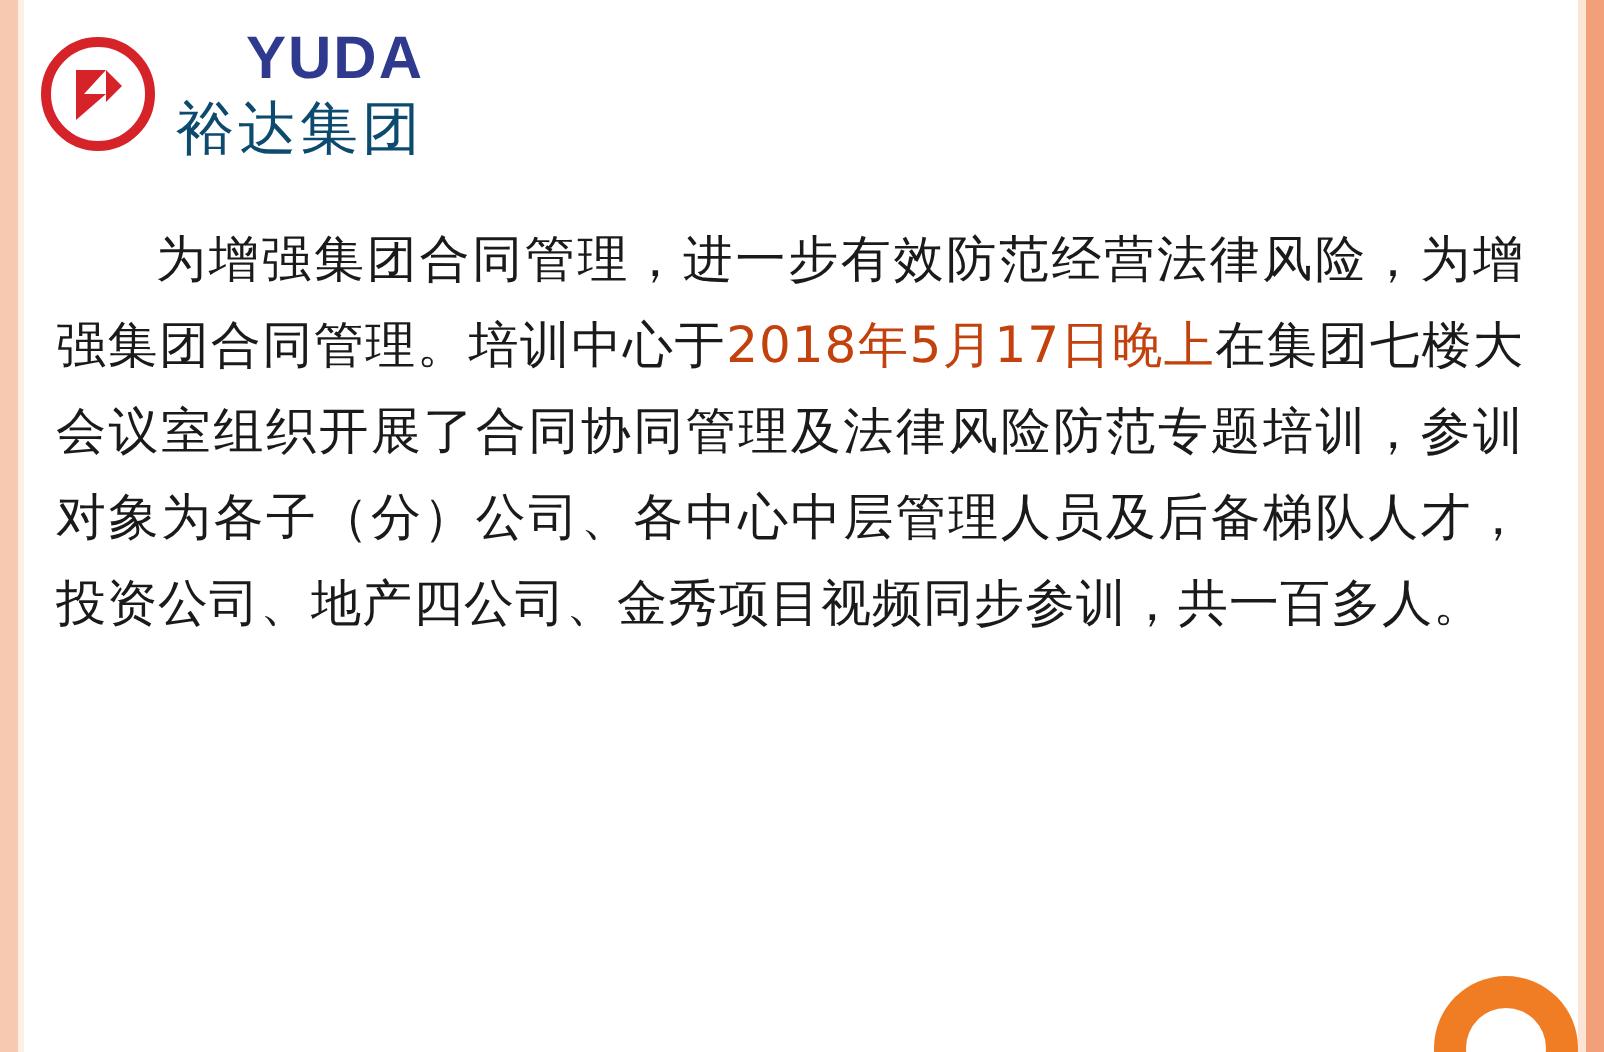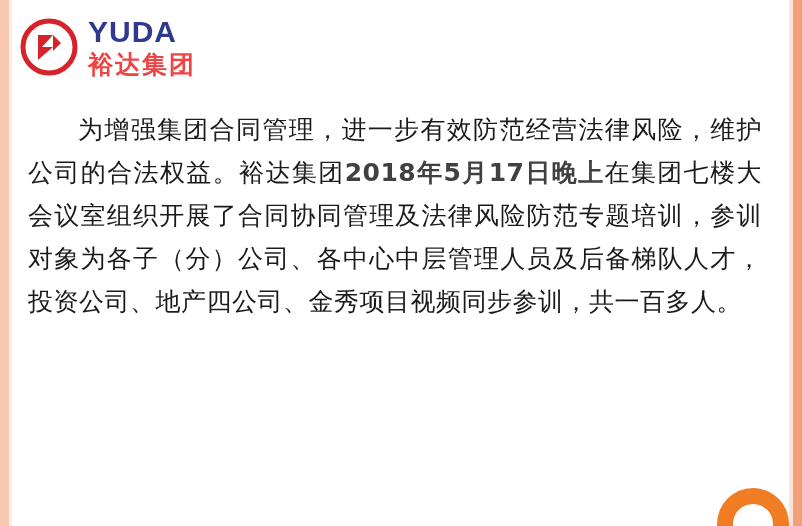--- a/index.html
+++ b/index.html
@@ -64,20 +64,21 @@
 
   
   .header {
     position: absolute;
     left: 12px;
     top: 8px;
     width: 400px;
     height: 78px;
     display: flex;
     align-items: center;
+    text-align: right;
   }
   .logo-mark {
     position: relative;
     width: 58px;
     height: 58px;
     margin-left: 8px;
     margin-right: 10px;
     flex: 0 0 auto;
   }
   .logo-mark svg {
@@ -91,24 +92,24 @@
   }
   .logo-latin {
     font-family: "Liberation Sans", sans-serif;
     font-weight: bold;
     font-size: 30px;
     letter-spacing: 1px;
     color: #2f3a8f;
   }
   .logo-cn {
     font-family: "DejaVu Sans", sans-serif;
-    font-weight: bold;
-    font-size: 25px;
+    font-weight: normal;
+    font-size: 29px;
     letter-spacing: 2px;
-    color: #ef4444;
+    color: #0c4a6e;
     margin-top: 5px;
   }
 
   
   .doc-body {
     position: absolute;
     left: 28px;
     right: 40px;
     top: 108px;
     font-family: "DejaVu Sans", "Liberation Sans", sans-serif;
@@ -116,22 +117,22 @@
     line-height: 43px;
     color: #1a1a1a;
     letter-spacing: 0.5px;
     text-align: justify;
   }
   .para {
     margin: 0 0 2px 0;
     text-indent: 2em;
   }
   .hl-date {
-    color: #404040;
-    font-weight: bold;
+    color: #c2410c;
+    font-weight: normal;
   }
   .hl-name {
     color: #3c6fd8;
   }
 
   
   .corner-circle {
     position: absolute;
     right: 13px;
     bottom: -34px;
@@ -171,21 +172,21 @@
     </div>
     <div class="logo-text">
       <span class="logo-latin">YUDA</span>
       <span class="logo-cn">裕达集团</span>
     </div>
   </div>
 
   <div class="doc-body">
 
     <p class="para">
-      <span>为增强集团合同管理，进一步有效防范经营法律风险，维护公司的合法权益。裕达集团</span><span class="hl-date">2018年5月17日晚上</span><span>在集团七楼大会议室组织开展了合同协同管理及法律风险防范专题培训，参训对象为各子（分）公司、各中心中层管理人员及后备梯队人才，投资公司、地产四公司、金秀项目视频同步参训，共一百多人。</span>
+      <span>为增强集团合同管理，进一步有效防范经营法律风险，为增强集团合同管理。培训中心于</span><span class="hl-date">2018年5月17日晚上</span><span>在集团七楼大会议室组织开展了合同协同管理及法律风险防范专题培训，参训对象为各子（分）公司、各中心中层管理人员及后备梯队人才，投资公司、地产四公司、金秀项目视频同步参训，共一百多人。</span>
     </p>
 
 
   </div>
 
   <div class="corner-circle"></div>
   <div class="corner-circle-inner"></div>
 
 </div>
 

